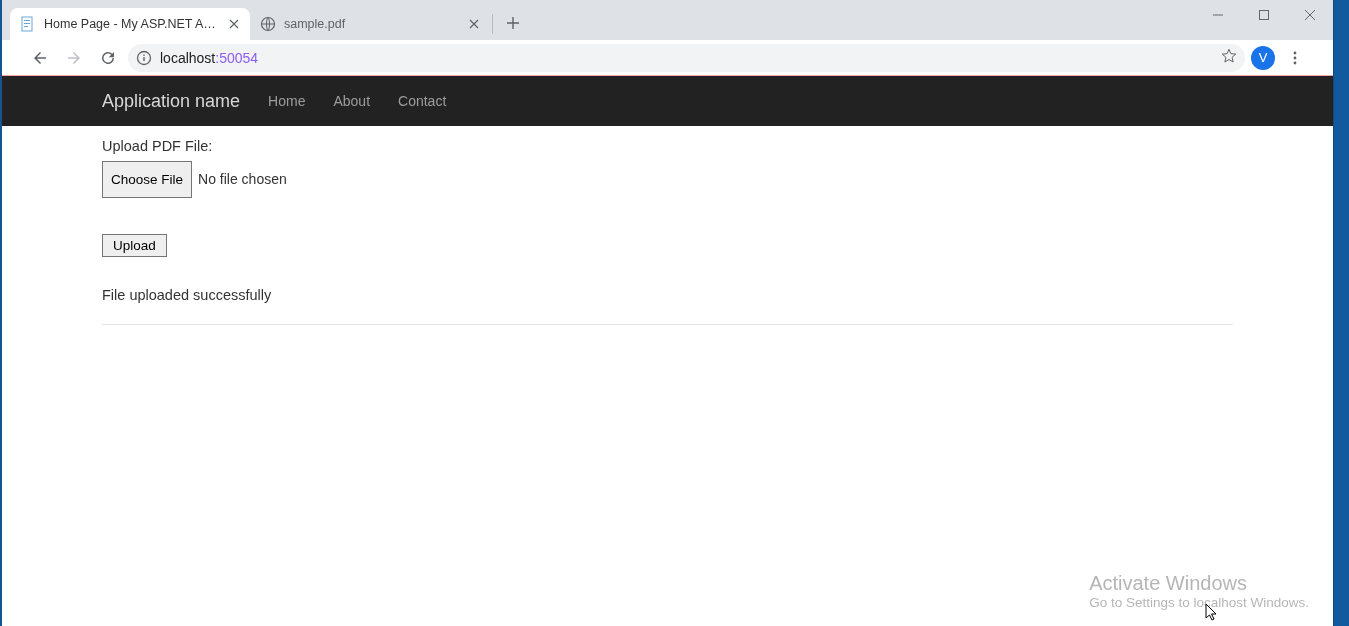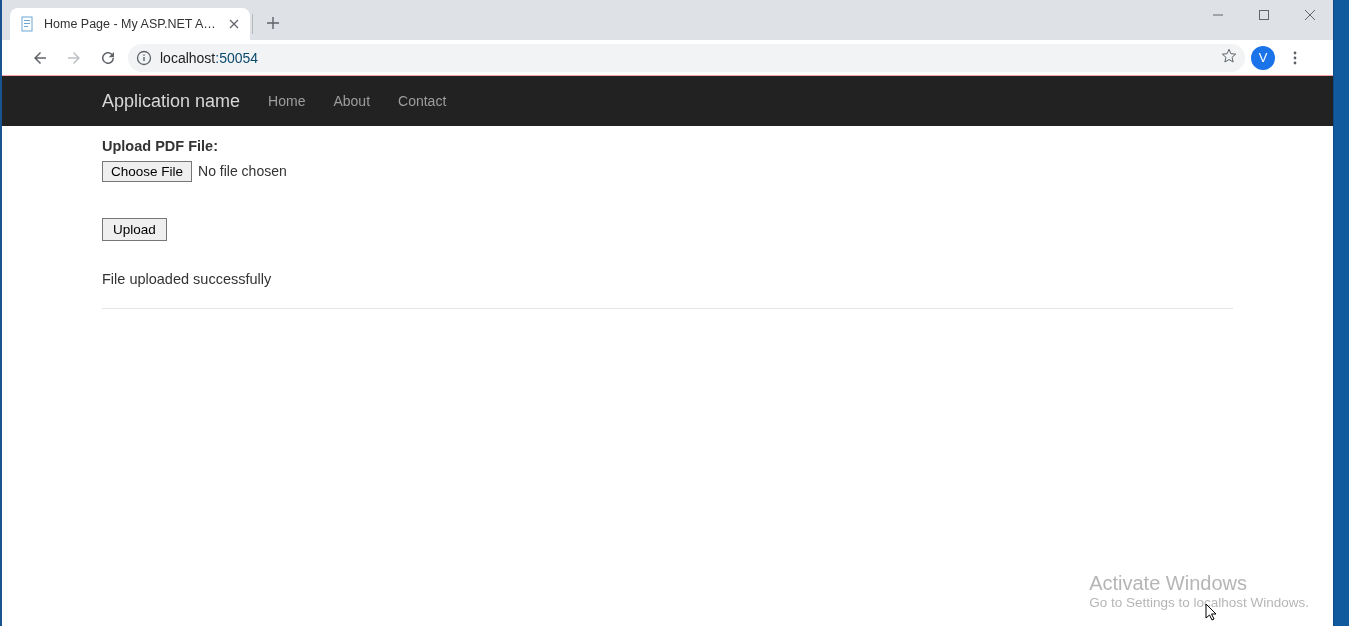--- a/index.html
+++ b/index.html
@@ -139,21 +139,21 @@
       align-items: center;
       padding: 0 8px;
       font-size: 14px;
       color: #202124;
     }
     .omnibox .info-icon {
       width: 16px; height: 16px;
       margin-right: 8px;
       color: #5f6368;
     }
-    .omnibox .host-faded { color: #0c4a6e; }
+    .omnibox .host-faded { color: #8b5cf6; }
     .omnibox .star {
       margin-left: auto;
       color: #5f6368;
       font-size: 16px;
     }
     .profile-btn {
       width: 24px;
       height: 24px;
       border-radius: 50%;
       background: #1a73e8;
@@ -184,34 +184,34 @@
       cursor: pointer;
     }
     .page-content {
       padding: 10px 100px 20px 100px;
       background: #fff;
       color: #333;
       font-size: 14.5px;
       line-height: 1.45;
     }
     .label-strong {
-      font-weight: bold;
+      font-weight: normal;
       display: block;
       margin-bottom: 4px;
     }
     .file-wrap {
       display: flex;
       align-items: center;
       gap: 6px;
       margin-bottom: 36px;
     }
     .std-btn {
       background: #efefef;
       border: 1px solid #767676;
-      padding: 2px 8px;
+      padding: 10px 8px;
       font-size: 13.5px;
       font-family: Arial;
       cursor: pointer;
     }
     .file-status {
       font-size: 14px;
       color: #333;
     }
     .upload-btn {
       background: #efefef;
@@ -283,20 +283,34 @@
           </svg>
       </span>
       <span class="tab-title">Home Page - My ASP.NET Applic</span>
       <span class="tab-close">
         <svg width="10" height="10" viewBox="0 0 10 10">
             <path d="M1 1l8 8M9 1l-8 8" stroke="#5f6368" stroke-width="1.2"></path>
           </svg>
       </span>
     </div>
 
+    <div class="tab">
+      <span class="tab-favicon">
+        <svg width="16" height="16" viewBox="0 0 16 16">
+            <circle cx="8" cy="8" r="6.5" fill="none" stroke="#5f6368" stroke-width="1.2"></circle>
+            <path d="M1.5 8h13M8 1.5c2 2 2 11 0 13M8 1.5c-2 2-2 11 0 13" stroke="#5f6368" stroke-width="1" fill="none"></path>
+          </svg>
+      </span>
+      <span class="tab-title">sample.pdf</span>
+      <span class="tab-close">
+        <svg width="10" height="10" viewBox="0 0 10 10">
+            <path d="M1 1l8 8M9 1l-8 8" stroke="#5f6368" stroke-width="1.2"></path>
+          </svg>
+      </span>
+    </div>
 
     <div class="tab-divider"></div>
 
     <span class="newtab-btn">
       <svg width="14" height="14" viewBox="0 0 14 14">
           <path d="M7 1v12M1 7h12" stroke="#5f6368" stroke-width="1.4"></path>
         </svg>
     </span>
 
     <div class="win-controls">

